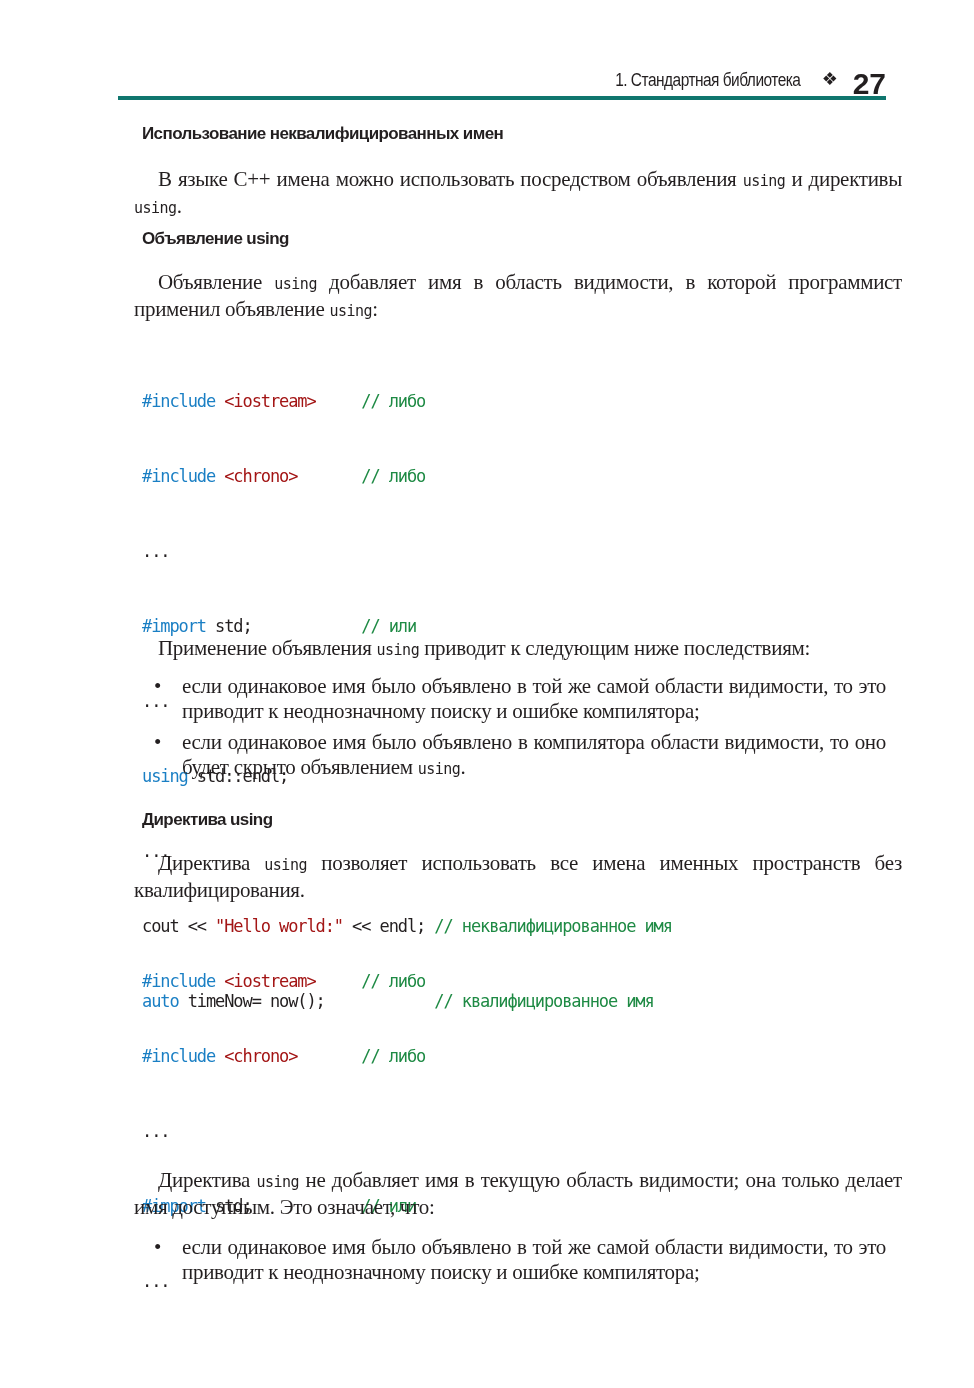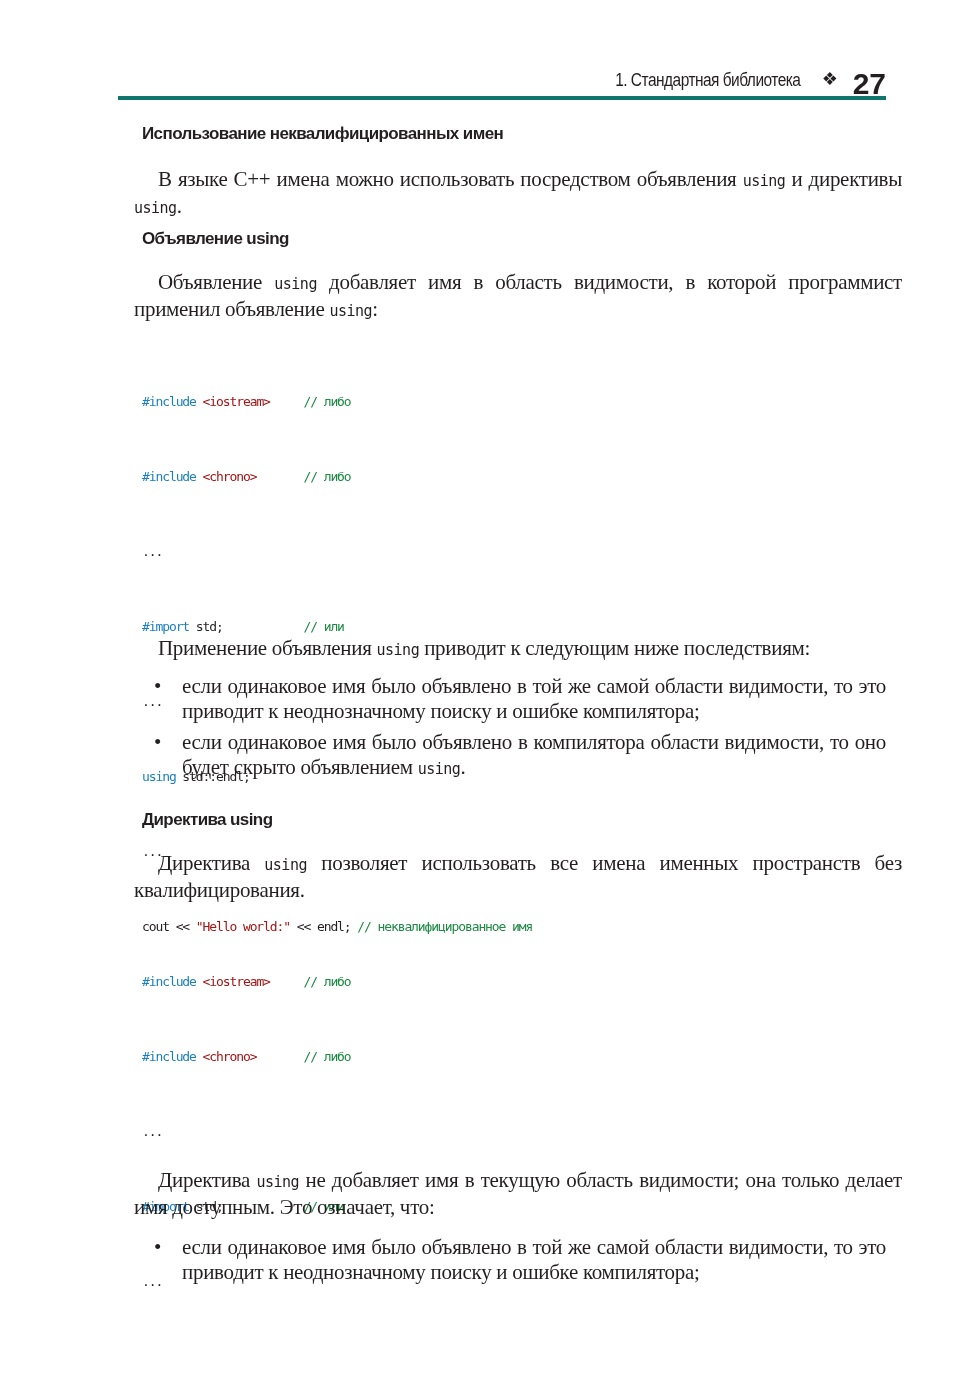--- a/index.html
+++ b/index.html
@@ -7,21 +7,21 @@
     .page { position: absolute; left: 118px; top: 0; width: 768px; }
     .runhead { position: absolute; left: 0; top: 66px; width: 768px; height: 30px; border-bottom: 4px solid #0f766e; }
     .runhead .chapter { position: absolute; right: 86px; top: 4px; font-family: "Liberation Sans", sans-serif; font-size: 18px; letter-spacing: -0.6px; transform: scaleX(0.86); transform-origin: right center; }
     .runhead .orn { position: absolute; right: 48px; top: 2px; font-family: "DejaVu Sans", sans-serif; font-size: 18px; }
     .runhead .pnum { position: absolute; right: 0; top: 1px; font-family: "Liberation Sans", sans-serif; font-weight: bold; font-size: 30px; }
 
     h2 { position: absolute; left: 24px; margin: 0; font-family: "Liberation Sans", sans-serif; font-weight: bold; font-size: 17px; letter-spacing: -0.6px; color: #231f20; white-space: nowrap; }
     .para { position: absolute; left: 16px; width: 768px; margin: 0; font-family: "Liberation Serif", serif; font-size: 21px; line-height: 25px; text-align: justify; text-indent: 24px; letter-spacing: -0.3px; }
     .para .code, li .code { font-family: "DejaVu Sans Mono", monospace; font-size: 15px; letter-spacing: -0.5px; }
 
-    .codeblock { position: absolute; left: 24px; margin: 0; font-family: "DejaVu Sans Mono", monospace; font-size: 13px; line-height: 25px; letter-spacing: -1.1px; white-space: pre; color: #231f20; }
+    .codeblock { position: absolute; left: 24px; margin: 0; font-family: "DejaVu Sans Mono", monospace; font-size: 17px; line-height: 25px; letter-spacing: -1.1px; white-space: pre; color: #231f20; }
     .codeblock .row { display: block; height: 25px; }
     .kw { color: #1a7fc4; }
     .str { color: #a31515; }
     .cm { color: #1e8a44; }
 
     ul.bullets { position: absolute; left: 0; width: 768px; margin: 0; padding: 0; list-style: none; font-family: "Liberation Serif", serif; font-size: 21px; line-height: 25px; letter-spacing: -0.3px; }
     ul.bullets li { position: relative; padding-left: 64px; text-align: justify; margin-bottom: 6px; }
     ul.bullets li .dot { position: absolute; left: 36px; top: 0; }
   </style>
 </head>
@@ -43,20 +43,21 @@
 
   <div class="codeblock" style="top:339px">
     <span class="row"><span class="kw">#include</span><span> </span><span class="str">&lt;iostream&gt;</span><span>     </span><span class="cm">// либо</span></span>
     <span class="row"><span class="kw">#include</span><span> </span><span class="str">&lt;chrono&gt;</span><span>       </span><span class="cm">// либо</span></span>
     <span class="row"><span>...</span></span>
     <span class="row"><span class="kw">#import</span><span> std;</span><span>            </span><span class="cm">// или</span></span>
     <span class="row"><span>...</span></span>
     <span class="row"><span class="kw">using</span><span> std::endl;</span></span>
     <span class="row"><span>...</span></span>
     <span class="row"><span>cout &lt;&lt; </span><span class="str">"Hello world:"</span><span> &lt;&lt; endl; </span><span class="cm">// неквалифицированное имя</span></span>
+    <span class="row"><span class="kw">auto</span><span> timeNow= now();</span><span>            </span><span class="cm">// квалифицированное имя</span></span>
   </div>
 
   <p class="para" style="top:636px"><span>Применение объявления </span><span class="code">using</span><span> приводит к следующим ниже последствиям:</span></p>
 
   <ul class="bullets" style="top:674px">
     <li><span class="dot">•</span><span>если одинаковое имя было объявлено в той же самой области видимости, то это приводит к неоднозначному поиску и ошибке компилятора;</span></li>
     <li><span class="dot">•</span><span>если одинаковое имя было объявлено в компилятора области видимости, то оно будет скрыто объявлением </span><span class="code">using</span><span>.</span></li>
   </ul>
 
   <h2 style="top:810px">Директива using</h2>

